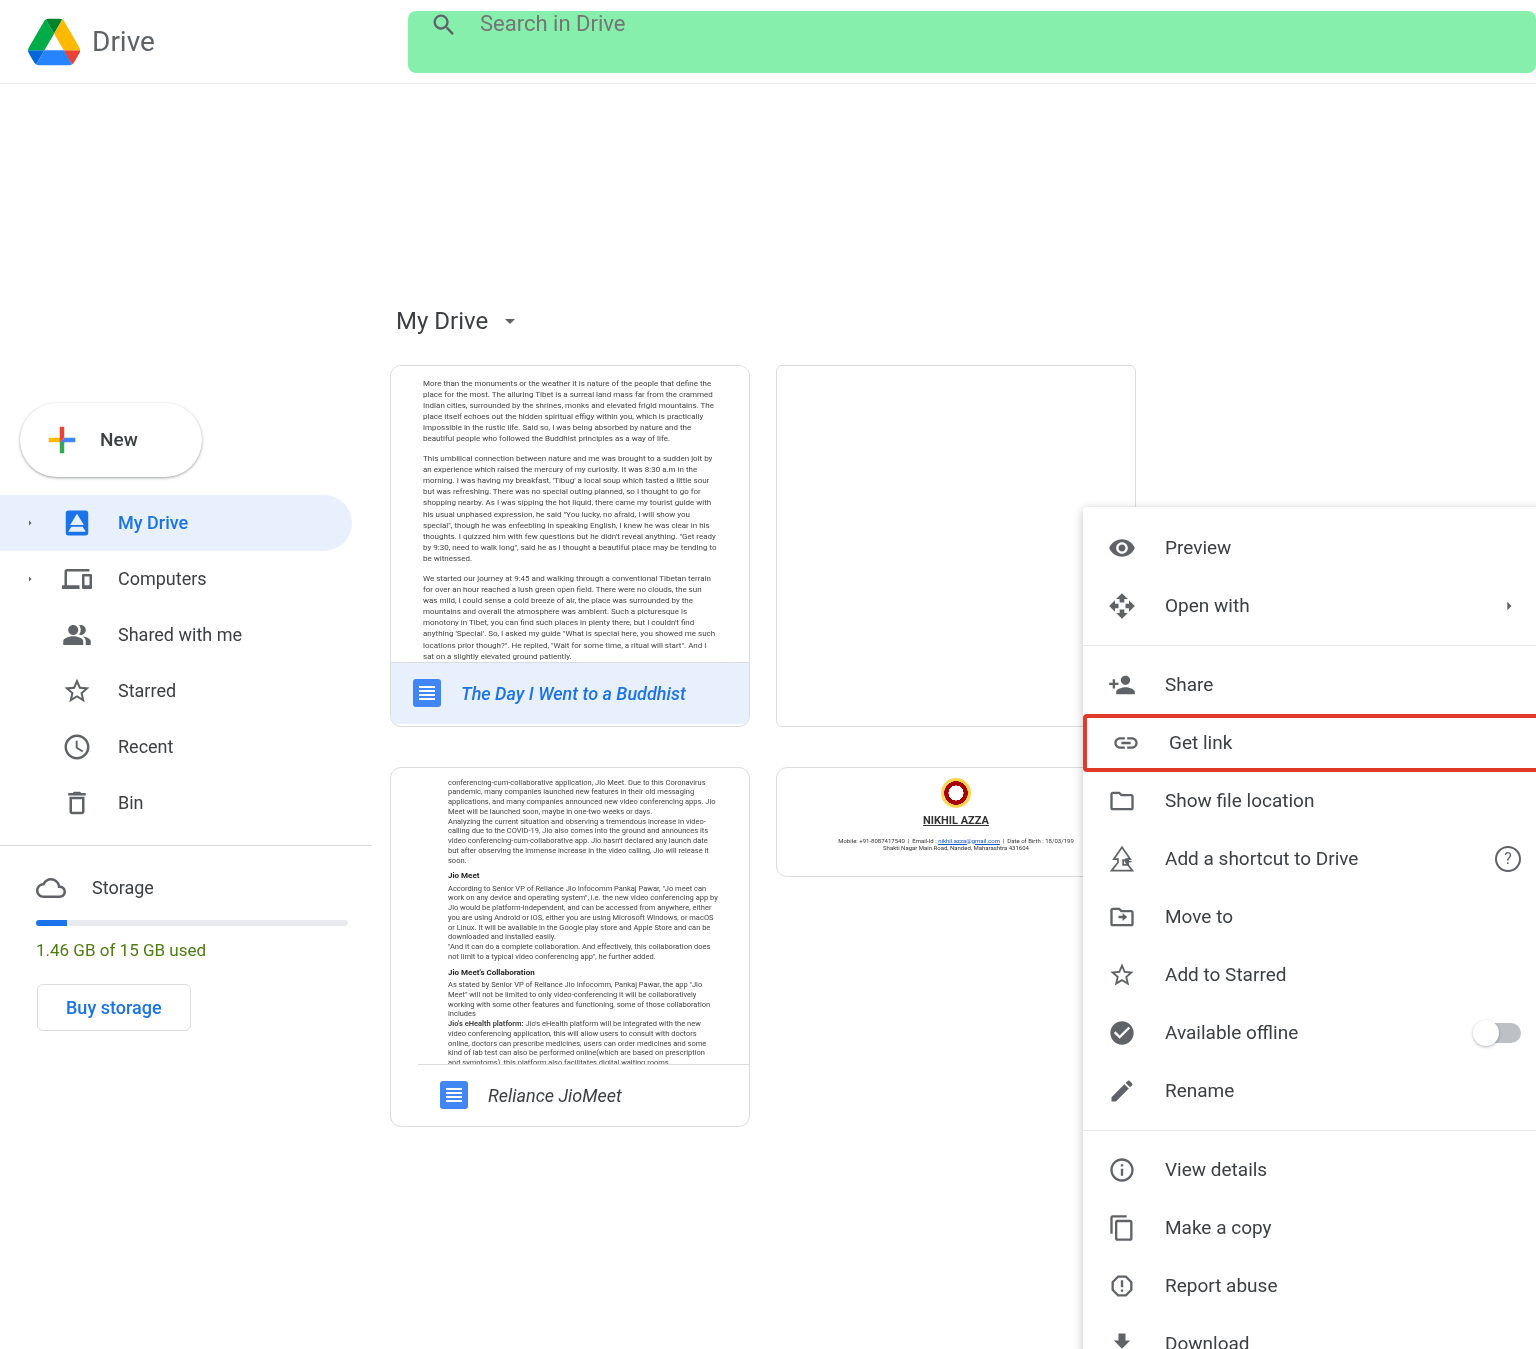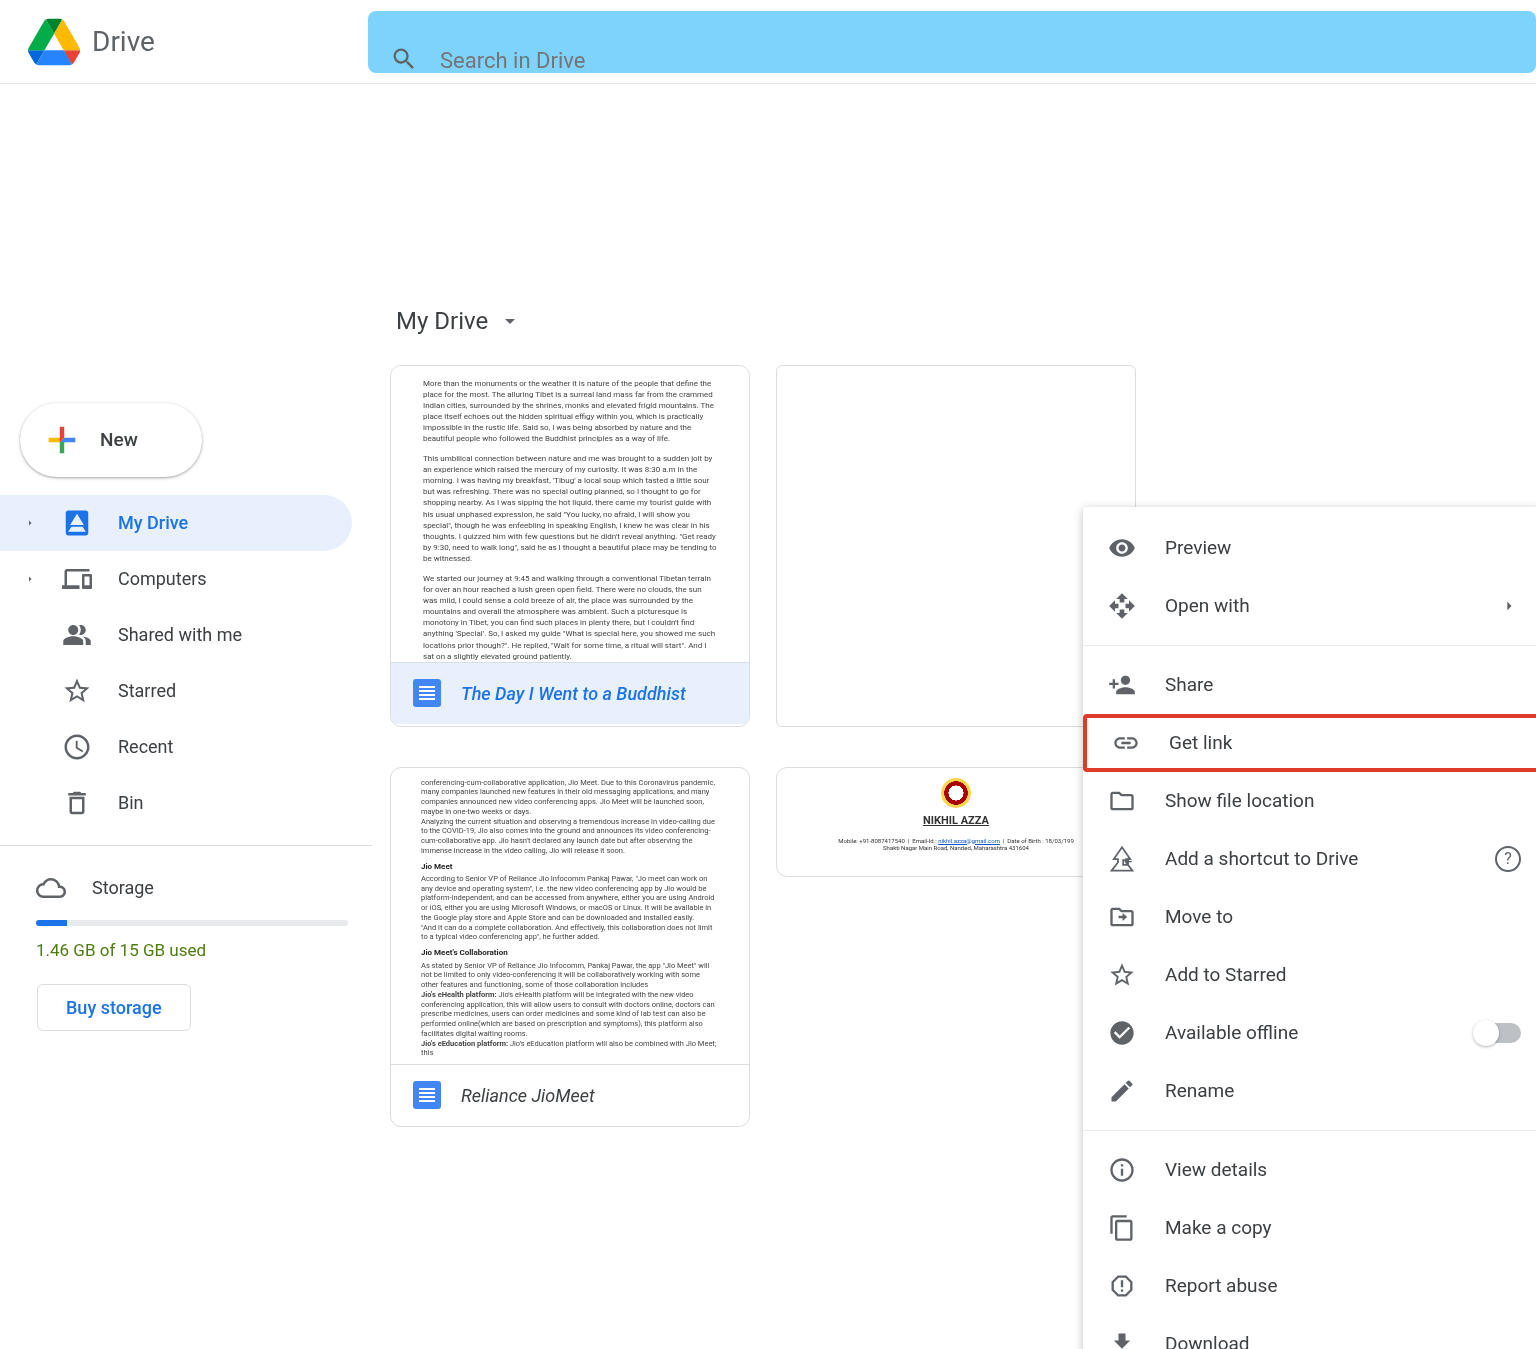--- a/index.html
+++ b/index.html
@@ -3,21 +3,21 @@
   <meta charset="utf-8">
   <style>
     * { margin: 0; padding: 0; box-sizing: border-box; font-family: 'Google Sans', Roboto, Arial, sans-serif; }
     body { background: #fff; width: 1536px; height: 1349px; overflow: hidden; position: relative; }
 
     
     .header { display: flex; align-items: center; height: 84px; padding: 0 0 0 28px; border-bottom: 1px solid #e8e8e8; }
     .drive-logo { display: flex; align-items: center; gap: 12px; width: 340px; }
     .drive-logo svg { width: 52px; height: 48px; }
     .drive-logo-text { font-size: 28px; color: #5f6368; }
-    .search-bar { flex: 1; background: #7dd3fc; border-radius: 8px; height: 62px; display: flex; align-items: flex-end; padding: 0 22px; gap: 22px; }
+    .search-bar { flex: 1; background: #86efac; border-radius: 8px; height: 62px; display: flex; align-items: flex-start; padding: 0 22px; gap: 22px; margin-left: 40px; }
     .search-bar svg { width: 28px; height: 28px; fill: #5f6368; }
     .search-input { border: none; background: transparent; font-size: 22px; color: #5f6368; outline: none; flex: 1; }
 
     
     .layout { display: flex; height: calc(100% - 84px); align-items: center; }
 
     
     .sidebar { width: 372px; padding: 14px 0; border-right: 0; }
     .new-btn { margin: 0 0 18px 20px; width: 182px; height: 74px; border-radius: 37px; background: #fff; border: none; box-shadow: 0 1px 2px rgba(60,64,67,.3), 0 1px 3px 1px rgba(60,64,67,.15); display: flex; align-items: center; gap: 18px; padding-left: 22px; cursor: pointer; }
     .new-btn-text { font-size: 19px; color: #3c4043; font-weight: 500; }
@@ -201,21 +201,21 @@
           <p>We started our journey at 9:45 and walking through a conventional Tibetan terrain for over an hour reached a lush green open field. There were no clouds, the sun was mild, I could sense a cold breeze of air, the place was surrounded by the mountains and overall the atmosphere was ambient. Such a picturesque is monotony in Tibet, you can find such places in plenty there, but I couldn't find anything 'Special'. So, I asked my guide "What is special here, you showed me such locations prior though?". He replied, "Wait for some time, a ritual will start". And I sat on a slightly elevated ground patiently.</p>
 
         </div>
         <div class="file-footer">
           <div class="doc-icon"></div>
           <span class="file-name">The Day I Went to a Buddhist</span>
         </div>
       </div>
       <div class="file-card-placeholder"></div>
 
-      <div class="file-card" style="margin-top:14px;">
+      <div class="file-card" style="margin-top:14px;padding-left:27px;">
         <div class="file-preview-2">
           <p>conferencing-cum-collaborative application, Jio Meet. Due to this Coronavirus pandemic, many companies launched new features in their old messaging applications, and many companies announced new video conferencing apps. Jio Meet will be launched soon, maybe in one-two weeks or days.</p>
           <p>Analyzing the current situation and observing a tremendous increase in video-calling due to the COVID-19, Jio also comes into the ground and announces its video conferencing-cum-collaborative app. Jio hasn't declared any launch date but after observing the immense increase in the video calling, Jio will release it soon.</p>
           <h4>Jio Meet</h4>
           <p>According to Senior VP of Reliance Jio Infocomm Pankaj Pawar, "Jo meet can work on any device and operating system", i.e. the new video conferencing app by Jio would be platform-independent, and can be accessed from anywhere, either you are using Android or iOS, either you are using Microsoft Windows, or macOS or Linux. It will be available in the Google play store and Apple Store and can be downloaded and installed easily.</p>
           <p>"And it can do a complete collaboration. And effectively, this collaboration does not limit to a typical video conferencing app", he further added.</p>
           <h4>Jio Meet's Collaboration</h4>
           <p>As stated by Senior VP of Reliance Jio Infocomm, Pankaj Pawar, the app "Jio Meet" will not be limited to only video-conferencing it will be collaboratively working with some other features and functioning, some of those collaboration includes</p>
           <p><b>Jio's eHealth platform:</b> Jio's eHealth platform will be integrated with the new video conferencing application, this will allow users to consult with doctors online, doctors can prescribe medicines, users can order medicines and some kind of lab test can also be performed online(which are based on prescription and symptoms), this platform also facilitates digital waiting rooms.</p>
           <p><b>Jio's eEducation platform:</b> Jio's eEducation platform will also be combined with Jio Meet; this</p>

